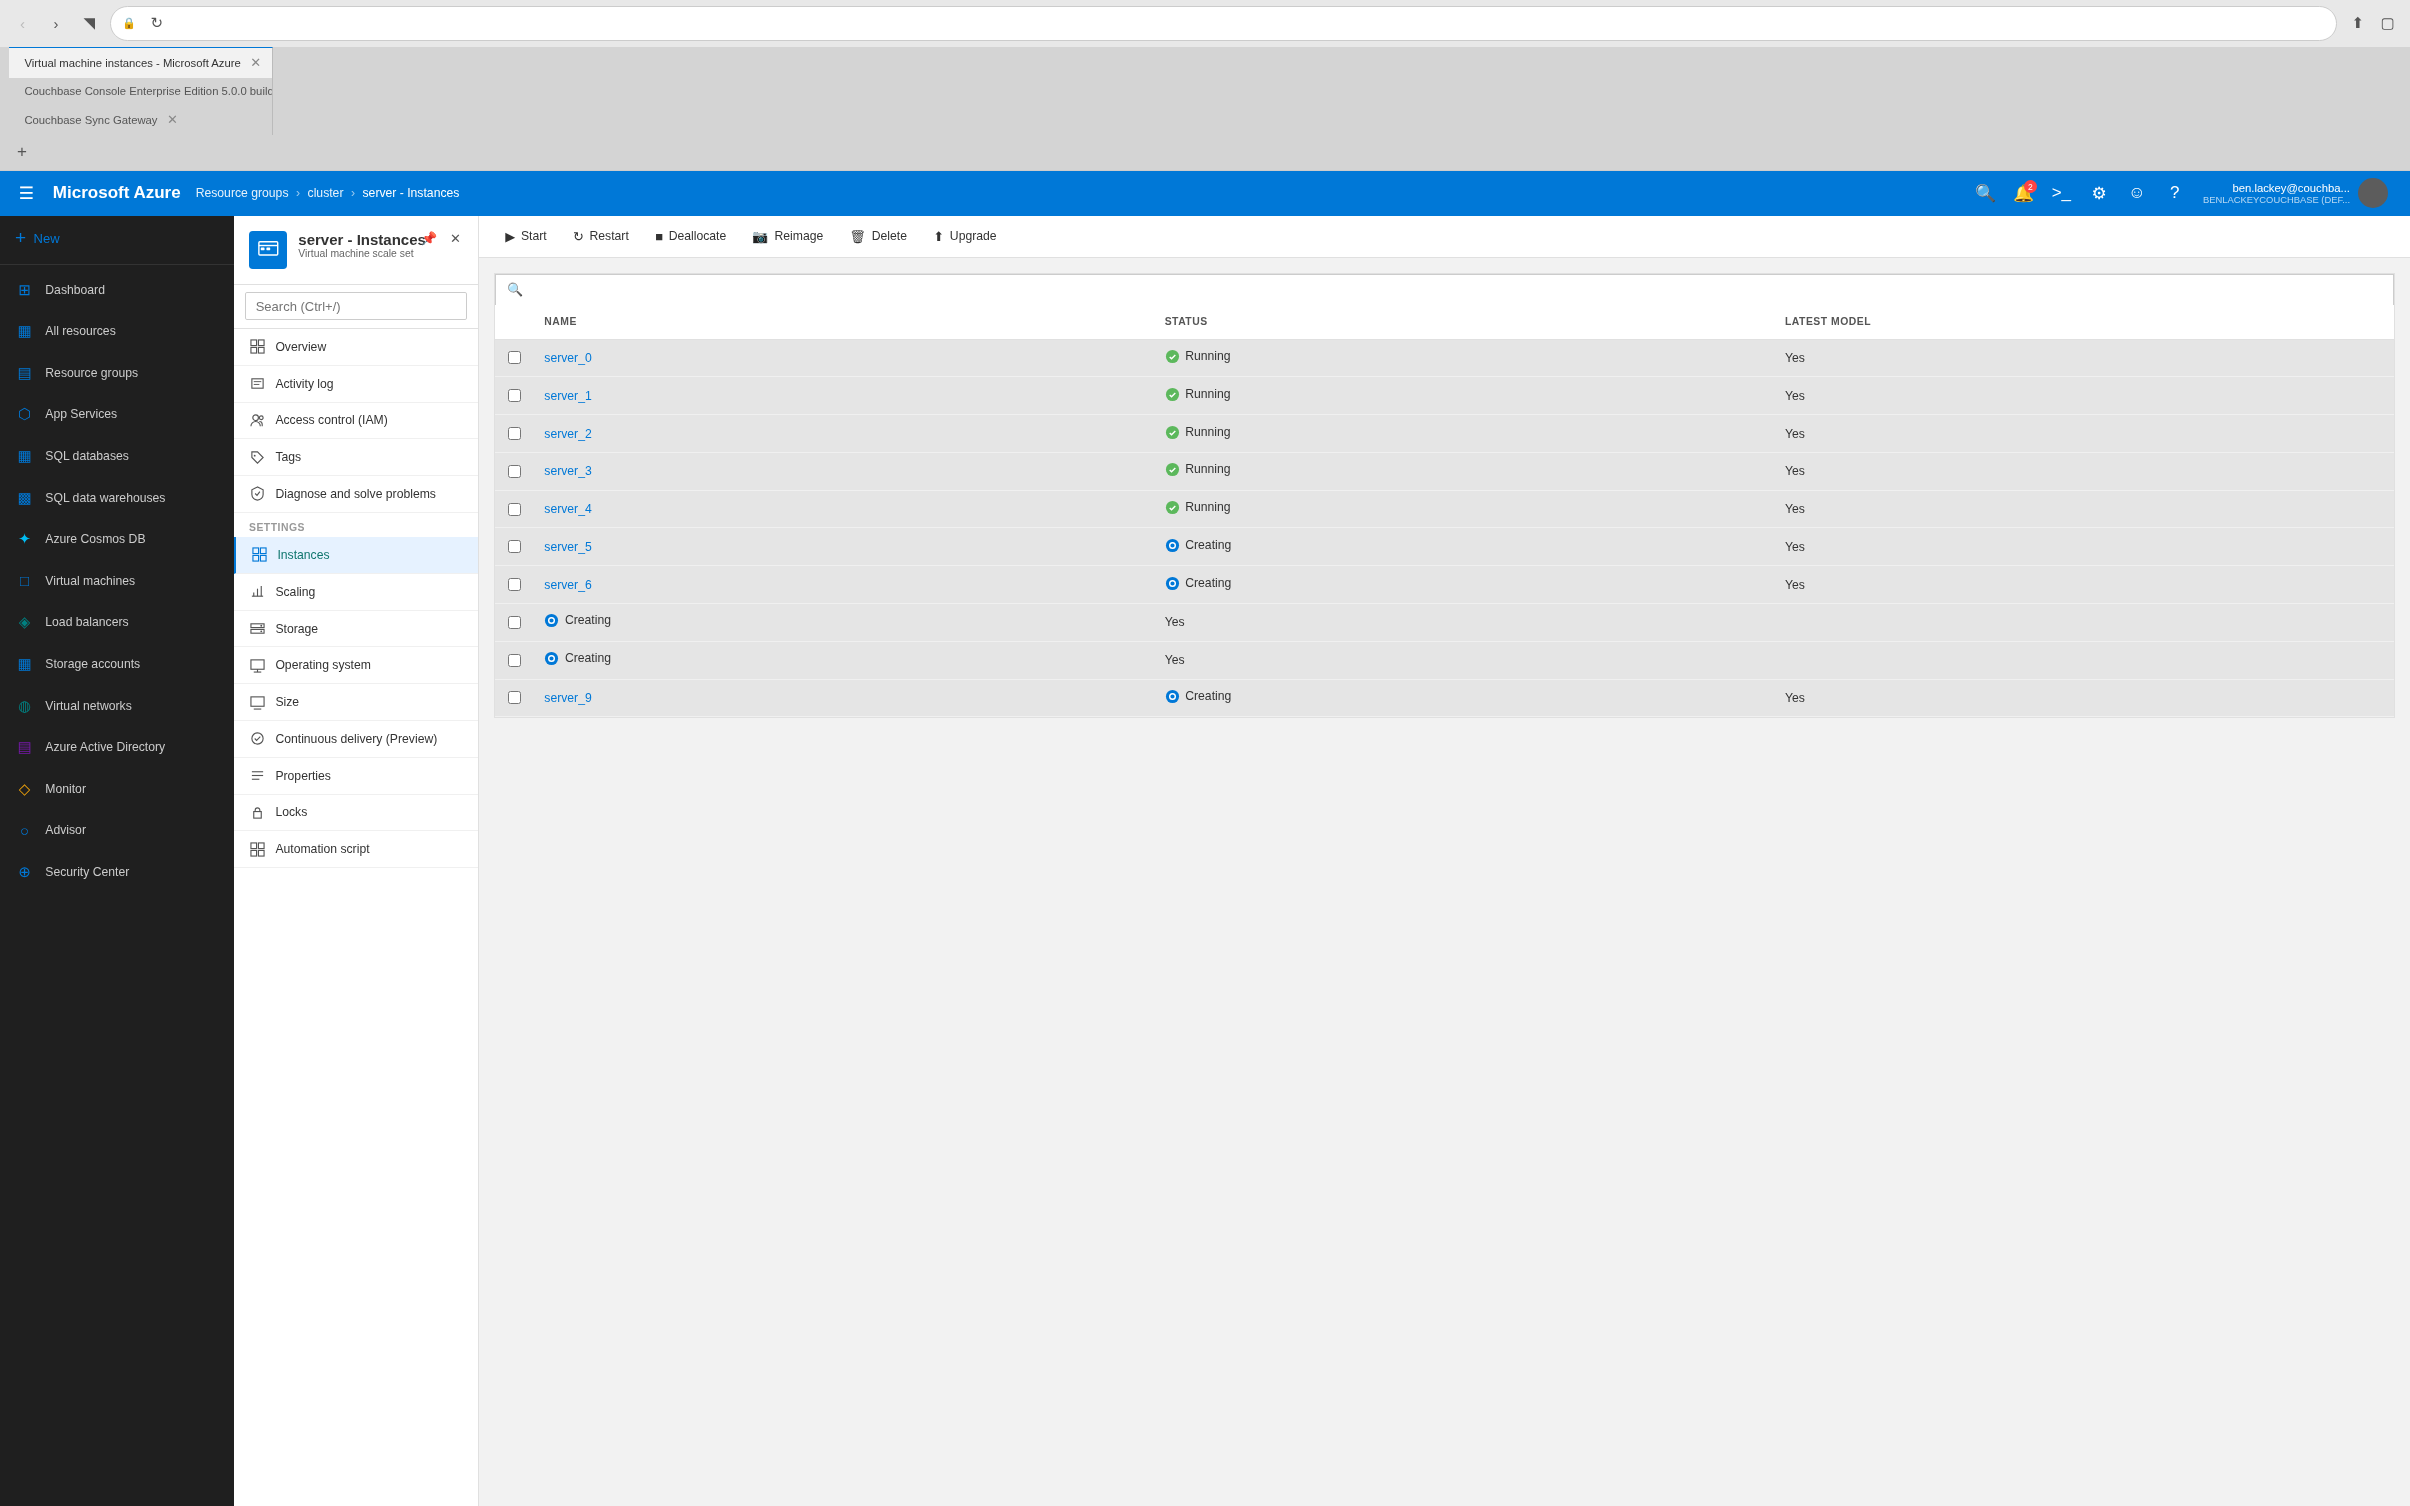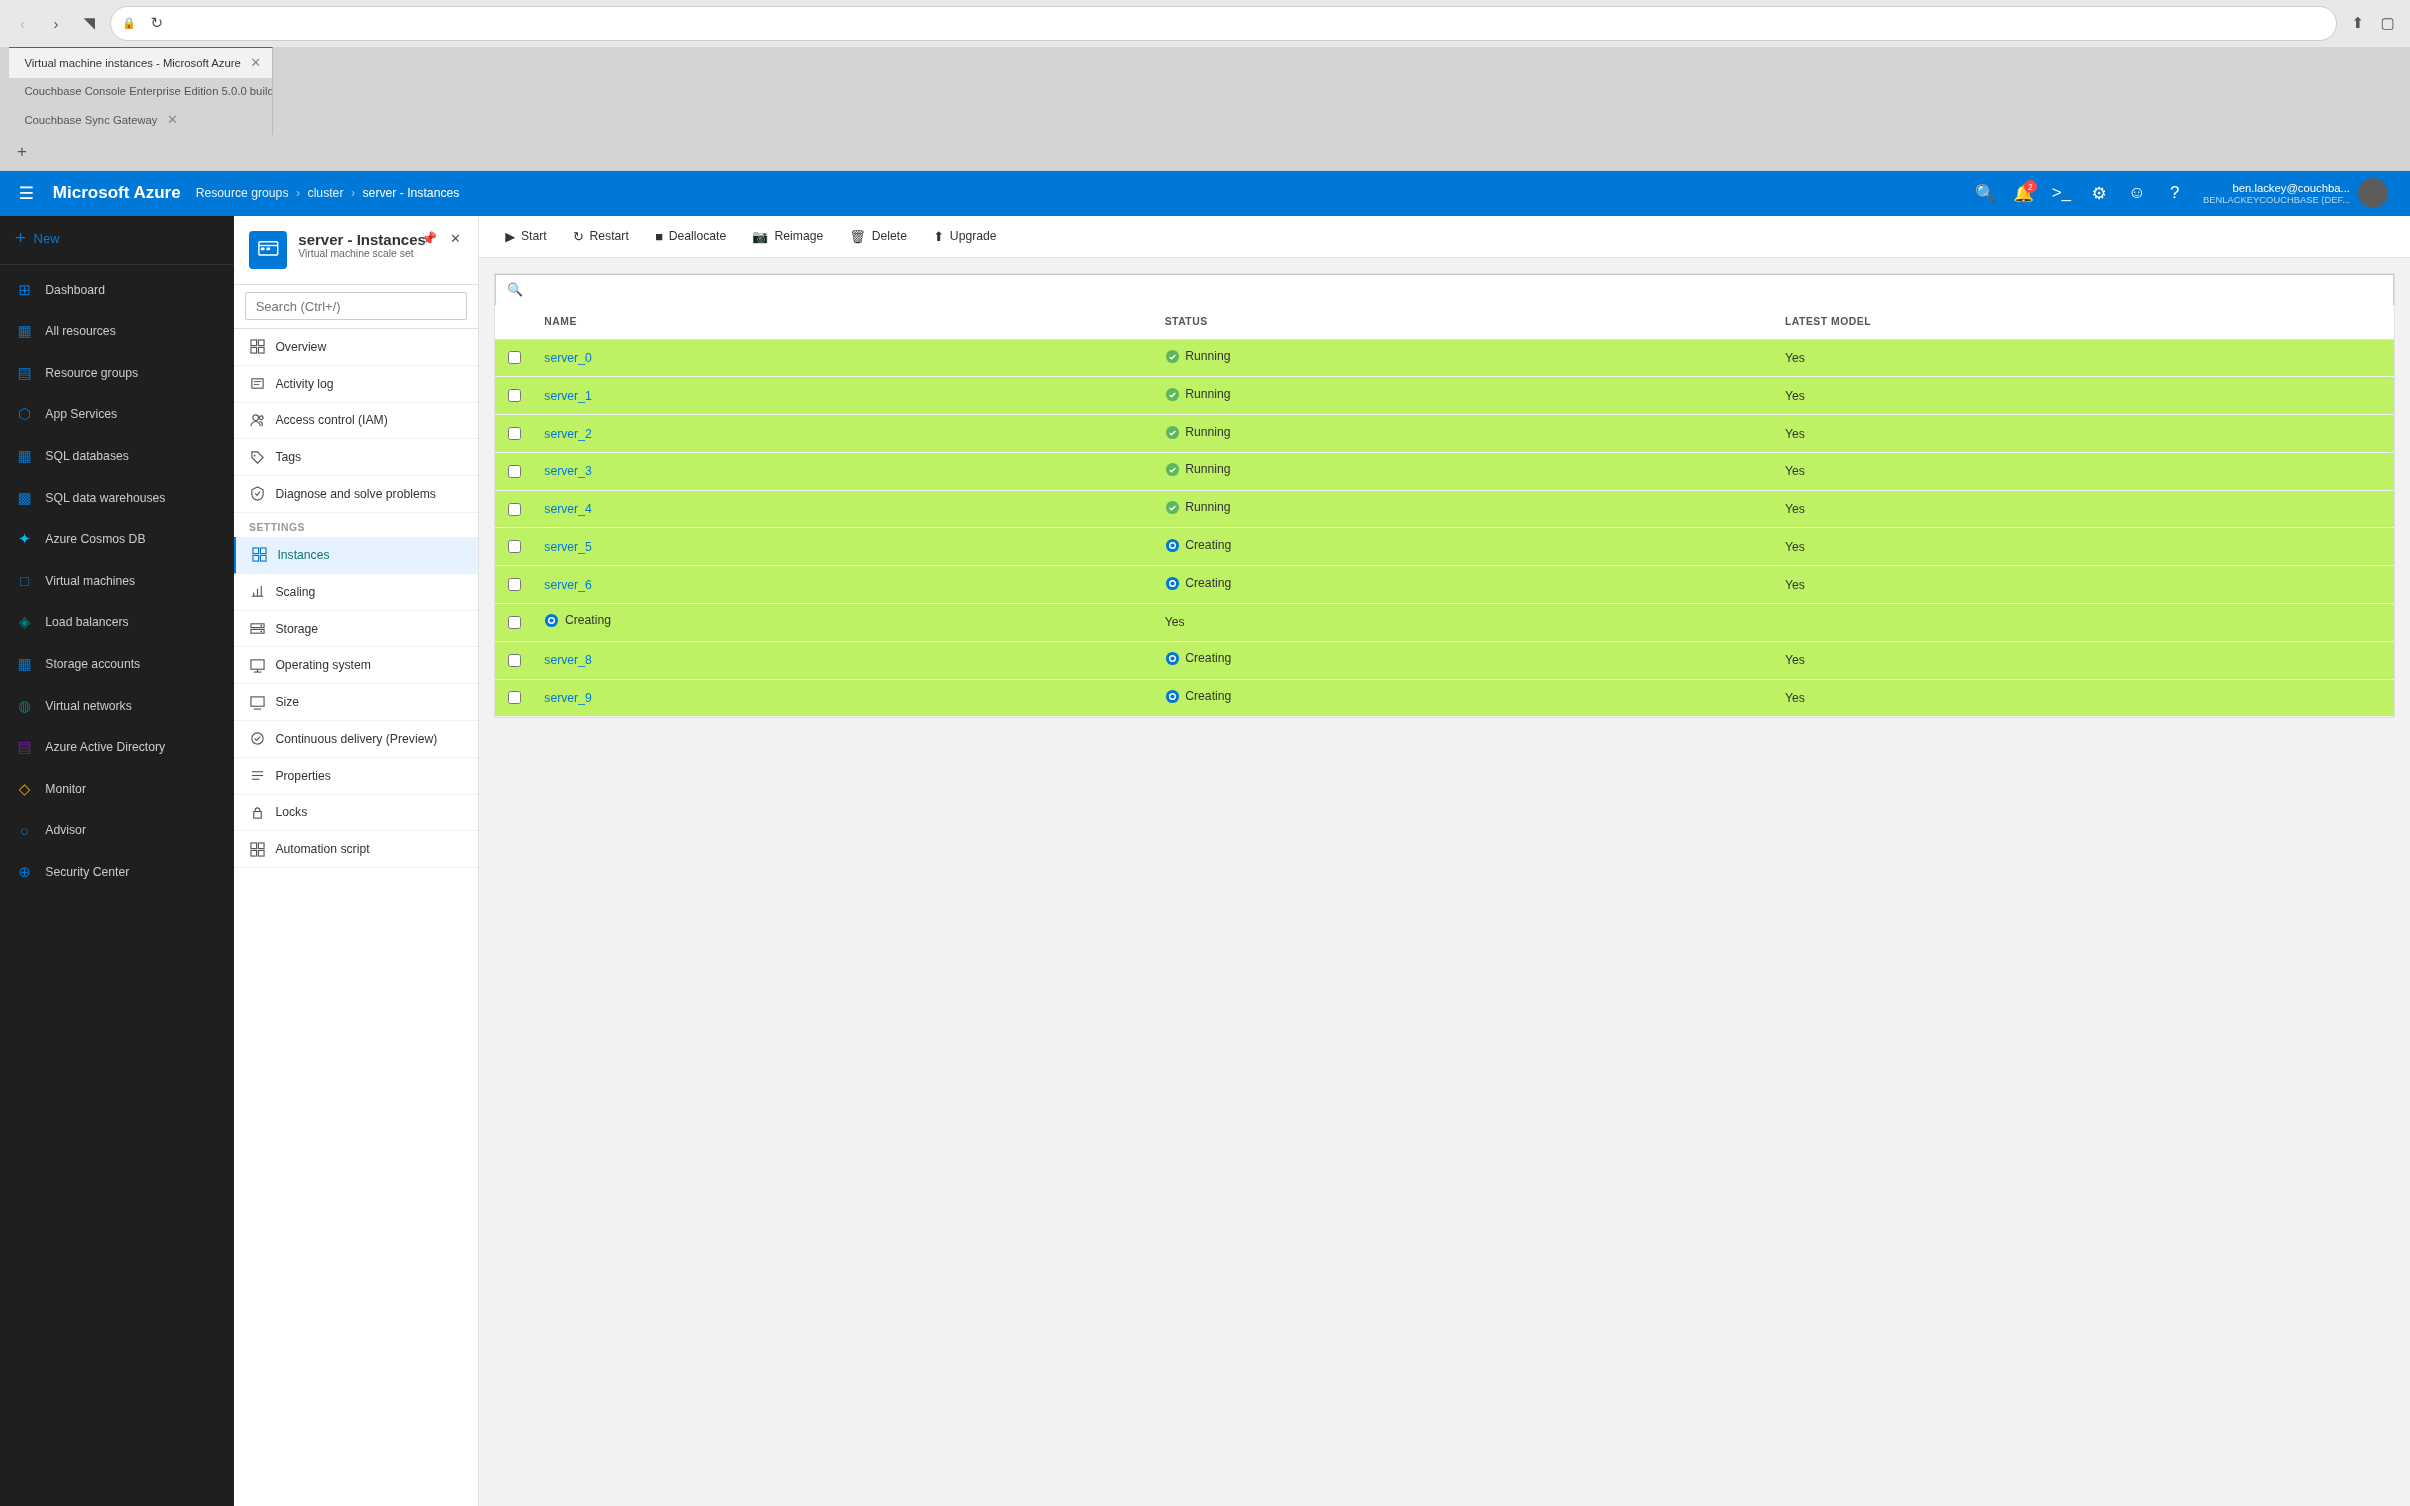--- a/index.html
+++ b/index.html
@@ -188,21 +188,21 @@
     .instances-table-header {
       display: grid; grid-template-columns: 38px 1fr 1fr 1fr;
       padding: 7.5px 0; border-bottom: 1.9px solid #e0e0e0; background: white;
     }
     .col-header {
       font-size: 10.4px; font-weight: 700; color: #555; text-transform: uppercase;
       padding: 3.8px 11.3px; letter-spacing: 0.5px;
     }
     .instance-row {
       display: grid; grid-template-columns: 38px 1fr 1fr 1fr;
-      border-bottom: 0.9px solid #f0f0f0; background: #bef264;
+      border-bottom: 0.9px solid #f0f0f0; background: #e5e5e5;
     }
     .instance-cell { padding: 9.4px 11.3px; display: flex; align-items: center; font-size: 12.2px; color: #333; }
     .instance-cell.name { color: #0078d7; cursor: pointer; }
     .status-badge { display: flex; align-items: flex-start; gap: 5.6px; }
     .checkbox-cell { display: flex; align-items: center; justify-content: center; }
     .row-checkbox { width: 13px; height: 13px; cursor: pointer; }
 
     
     .si-blue { color: #0078d7; }
     .si-orange { color: #f0a30a; }
@@ -695,21 +695,20 @@
                       </svg></span>
         <span>Creating</span>
       </div>
     </div>
     <div class="instance-cell">Yes</div>
   </div>
               <div class="instance-row">
     <div class="instance-cell checkbox-cell">
       <input type="checkbox" class="row-checkbox" style="">
     </div>
-    <div class="instance-cell name">server_8</div>
     <div class="instance-cell">
       <div class="status-badge">
         <span><svg width="15" height="15" viewBox="0 0 16 16">
                         <circle cx="8" cy="8" r="7" fill="#0078d7"></circle>
                         <path d="M5 8a3 3 0 116 0 3 3 0 01-6 0" fill="none" stroke="white" stroke-width="1.5"></path>
                         <path d="M8 5v-.1" stroke="white" stroke-width="1.5"></path>
                         <path d="M8 11v-.1" stroke="white" stroke-width="1.5"></path>
                       </svg></span>
         <span>Creating</span>
       </div>

